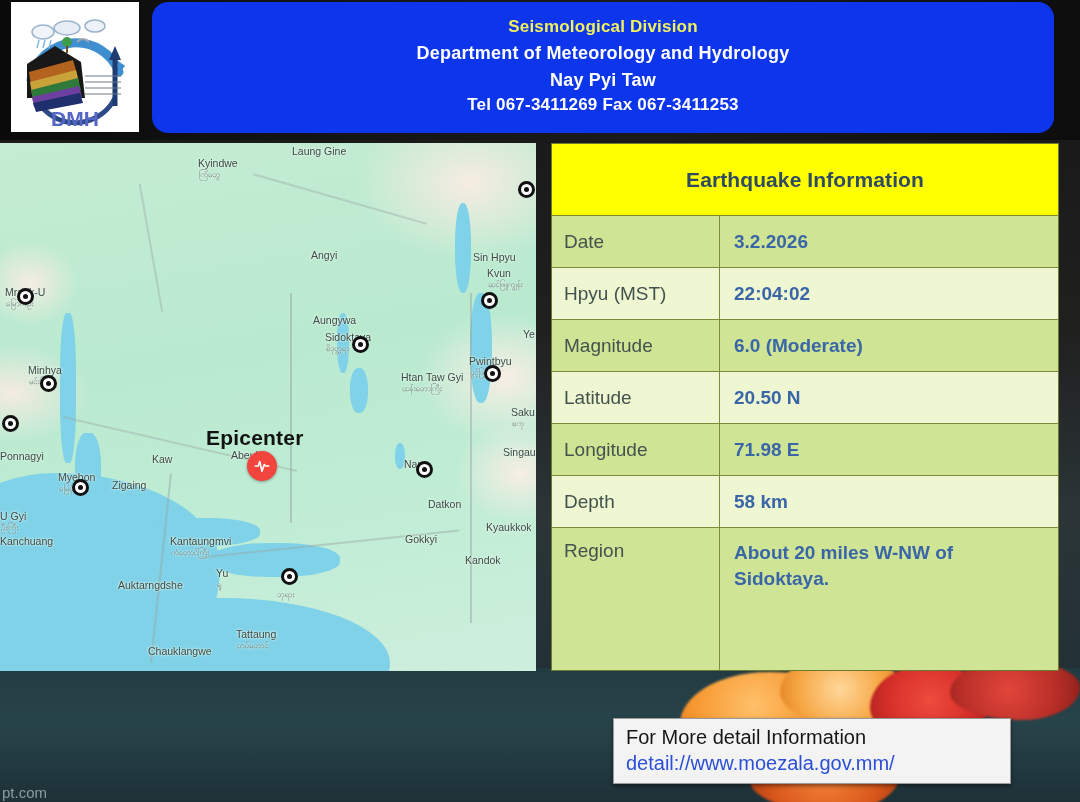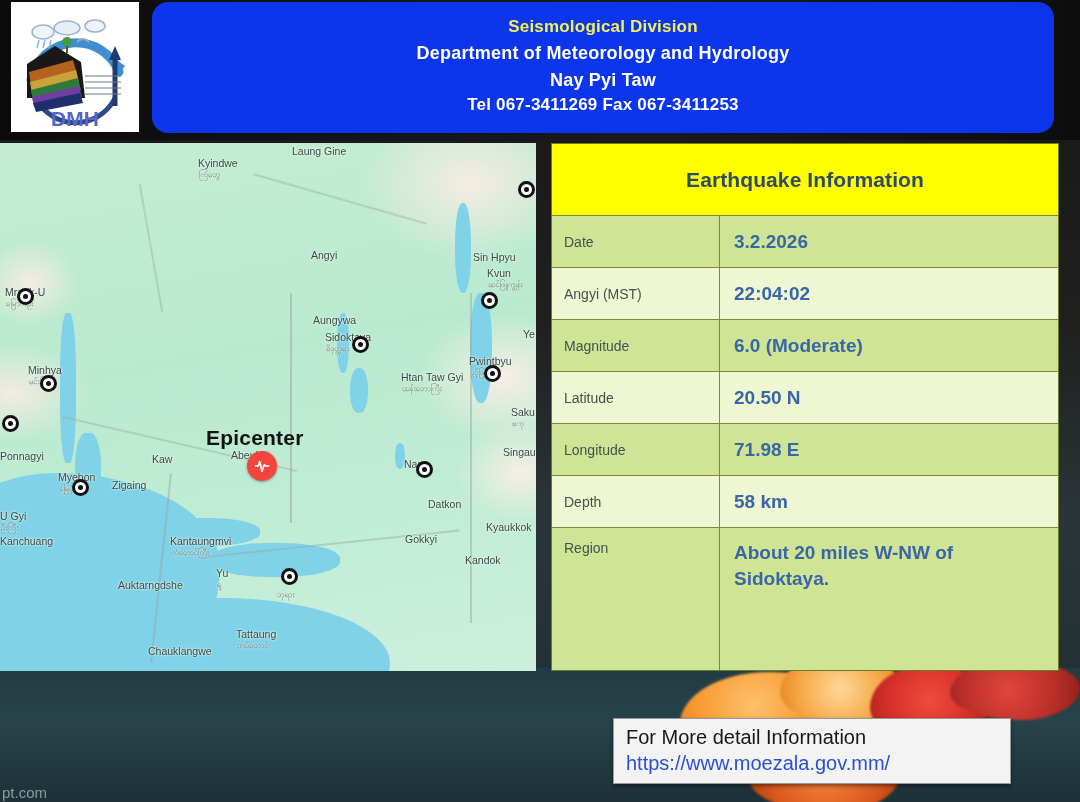--- a/index.html
+++ b/index.html
@@ -221,21 +221,21 @@
   .row.even { background: #eef7d2; }
   .cell-key {
     width: 168px;
     min-width: 168px;
     border-right: 1px solid #7d8a3a;
     box-sizing: border-box;
     display: flex;
     align-items: center;
     padding: 0 0 0 12px;
     color: #44524e;
-    font-size: 14px;
+    font-size: 19px;
   }
   .cell-val {
     flex: 1;
     display: flex;
     align-items: center;
     padding: 0 10px 0 14px;
     color: #3a66a8;
     font-size: 19px;
     font-weight: bold;
     line-height: 1.35;
@@ -429,21 +429,21 @@
   </div>
 
   <div class="info-table">
     <div class="info-title">Earthquake Information</div>
     <div class="rows" id="info-rows">
         <div class="row odd">
           <div class="cell-key">Date</div>
           <div class="cell-val">3.2.2026</div>
         </div>
         <div class="row even">
-          <div class="cell-key">Angyi (MST)</div>
+          <div class="cell-key">Hpyu (MST)</div>
           <div class="cell-val">22:04:02</div>
         </div>
         <div class="row odd">
           <div class="cell-key">Magnitude</div>
           <div class="cell-val">6.0 (Moderate)</div>
         </div>
         <div class="row even">
           <div class="cell-key">Latitude</div>
           <div class="cell-val">20.50 N</div>
         </div>
@@ -457,17 +457,17 @@
         </div>
         <div class="row odd region">
           <div class="cell-key">Region</div>
           <div class="cell-val">About 20 miles W-NW of Sidoktaya.</div>
         </div>
       </div>
   </div>
 
   <div class="more-info">
     <div class="mi-line1">For More detail Information</div>
-    <div class="mi-line2">https://www.moezala.gov.mm/</div>
+    <div class="mi-line2">detail://www.moezala.gov.mm/</div>
   </div>
 
   <div class="watermark">pt.com</div>
 </div>
 
 </body></html>

